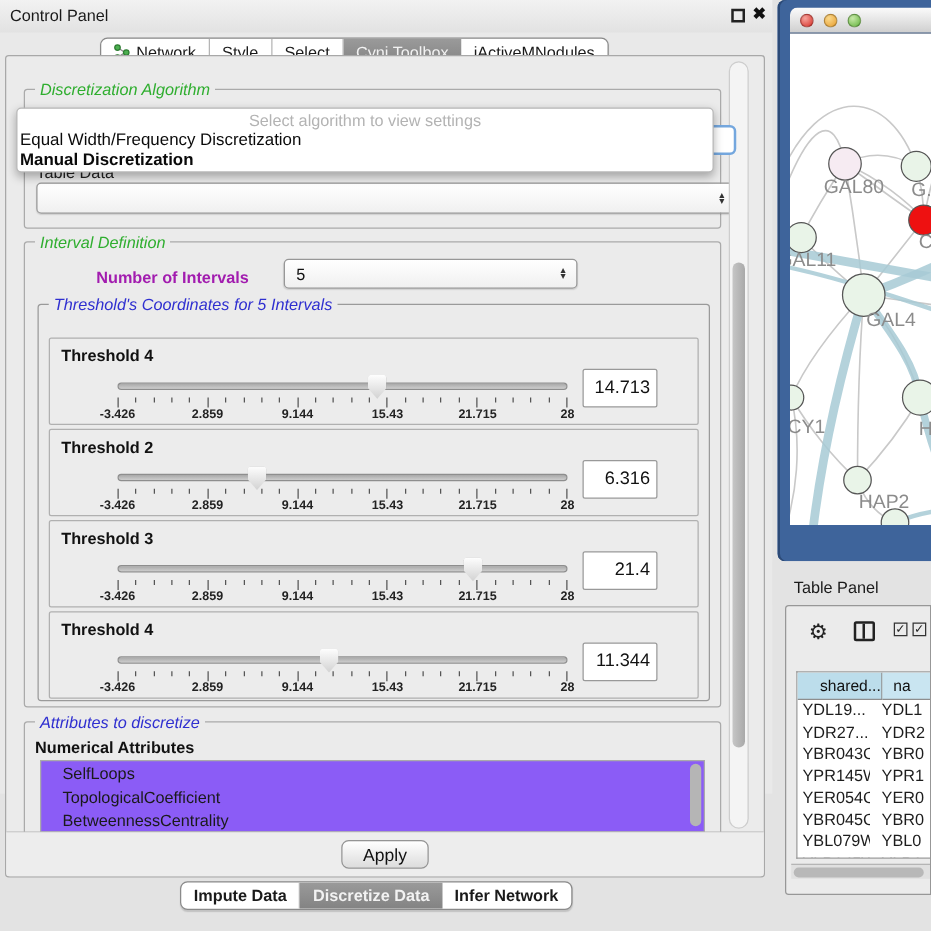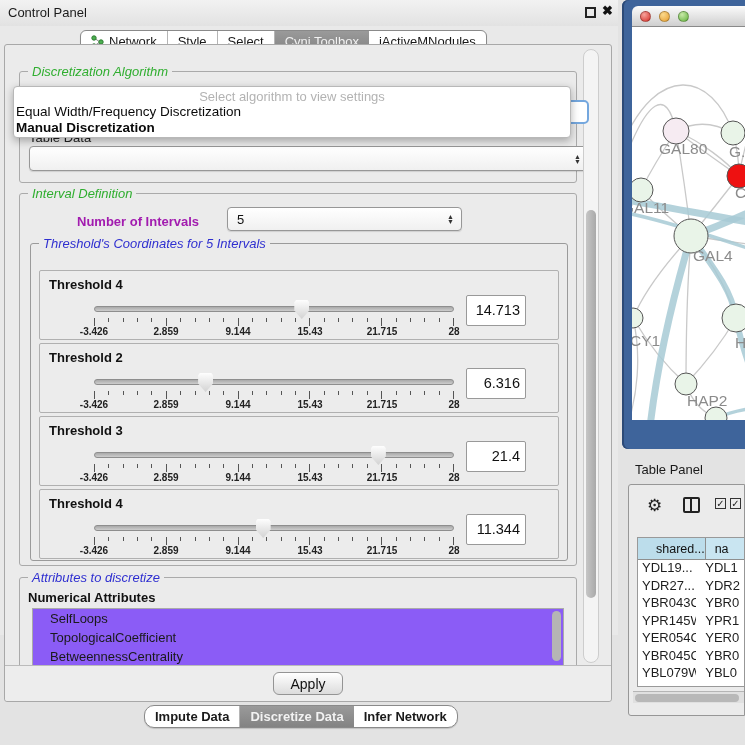--- a/index.html
+++ b/index.html
@@ -12,21 +12,21 @@
   #cp-titlebar { left:0; top:0; width:618px; height:26px; background:linear-gradient(#f2f2f2,#e2e2e2); }
   #cp-title { left:8px; top:5px; font-size:13px; color:#1a1a1a; }
   #float-icon { left:585px; top:7px; width:11px; height:11px; border:2px solid #222; }
   #close-icon { left:602px; top:3px; font-size:13px; font-weight:bold; color:#111; }
 
   .seg-group { display:flex; height:23px; border:1px solid #8a8a8a; border-radius:6px; background:#fff; overflow:hidden; box-shadow:0 1px 1px rgba(0,0,0,.15); }
   .seg { display:flex; align-items:center; justify-content:center; font-size:13px; color:#1a1a1a; border-right:1px solid #b5b5b5; padding:0 10px; white-space:nowrap; }
   .seg:last-child { border-right:none; }
   .seg.active { background:linear-gradient(#9a9a9a,#838383); color:#f2f2f2; border-right:none; }
   #cp-tabs { left:80px; top:30px;justify-content:flex-end; }
-  #cp-bottom-tabs { left:144px; top:705px;border-radius:10px; }
+  #cp-bottom-tabs { left:144px; top:705px; }
   #cp-bottom-tabs .seg { font-weight:600; }
 
   #cp-content { left:4px; top:44px; width:608px; height:658px; background:#ebebeb; border:1px solid #a8a8a8; border-radius:3px; }
 
   .group { position:absolute; border:1px solid #aaa; border-radius:3px; }
   .group-title { position:absolute; top:-8px; left:8px; background:#ebebeb; padding:0 4px; font-size:13px; white-space:nowrap;font-style:italic; }
   .gt-green { color:#2fae2f; }
   .gt-blue { color:#2f2fd0; }
 
   #group-algo { left:14px; top:26px; width:558px; height:112px; }

